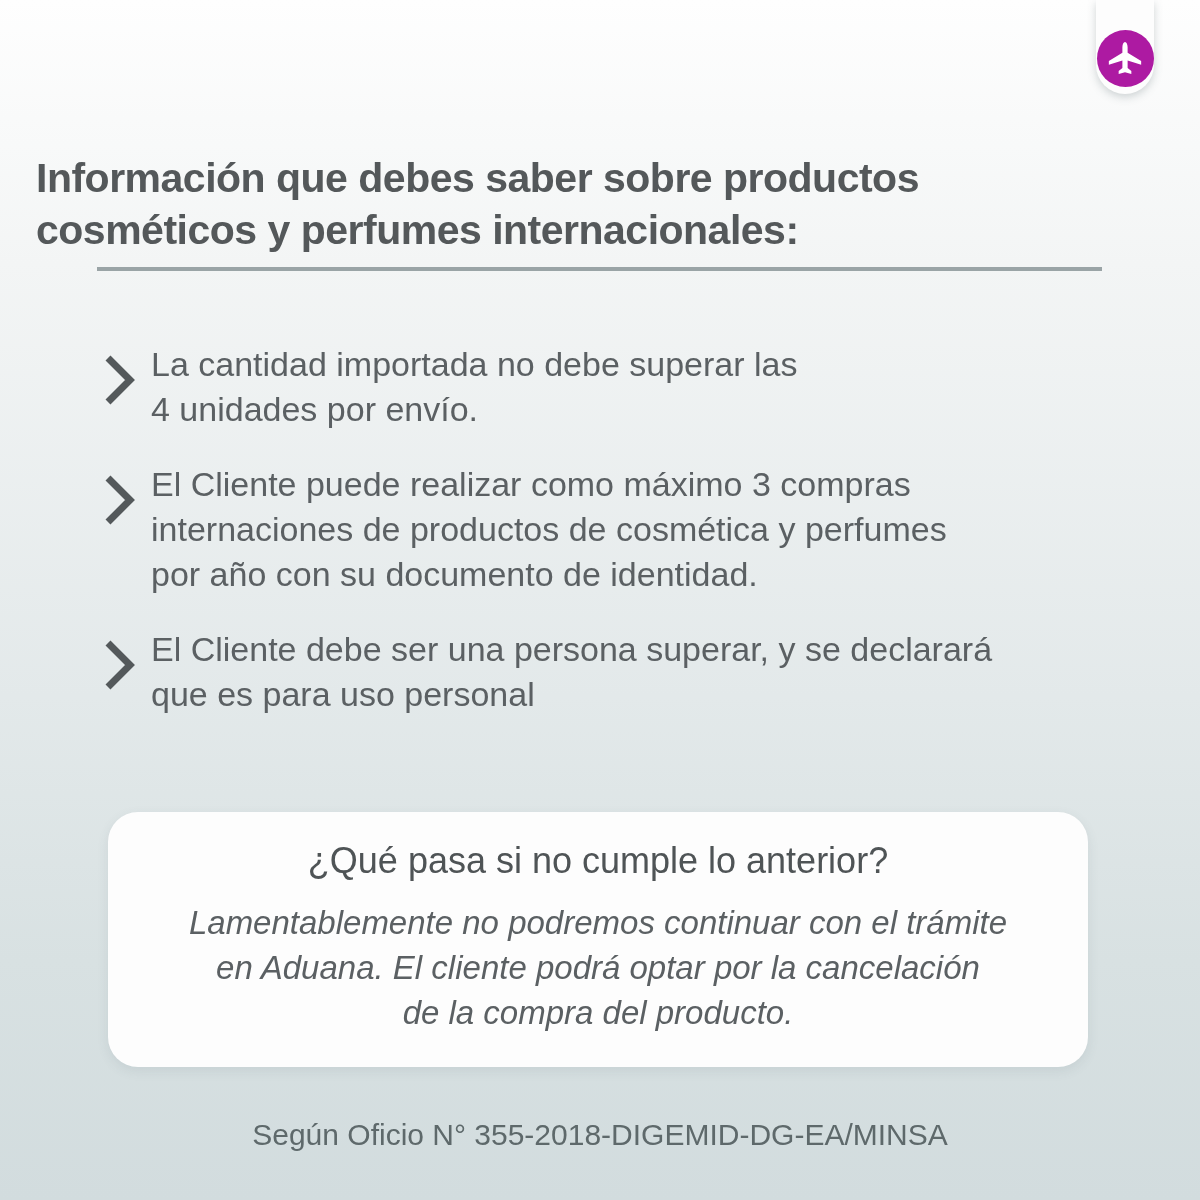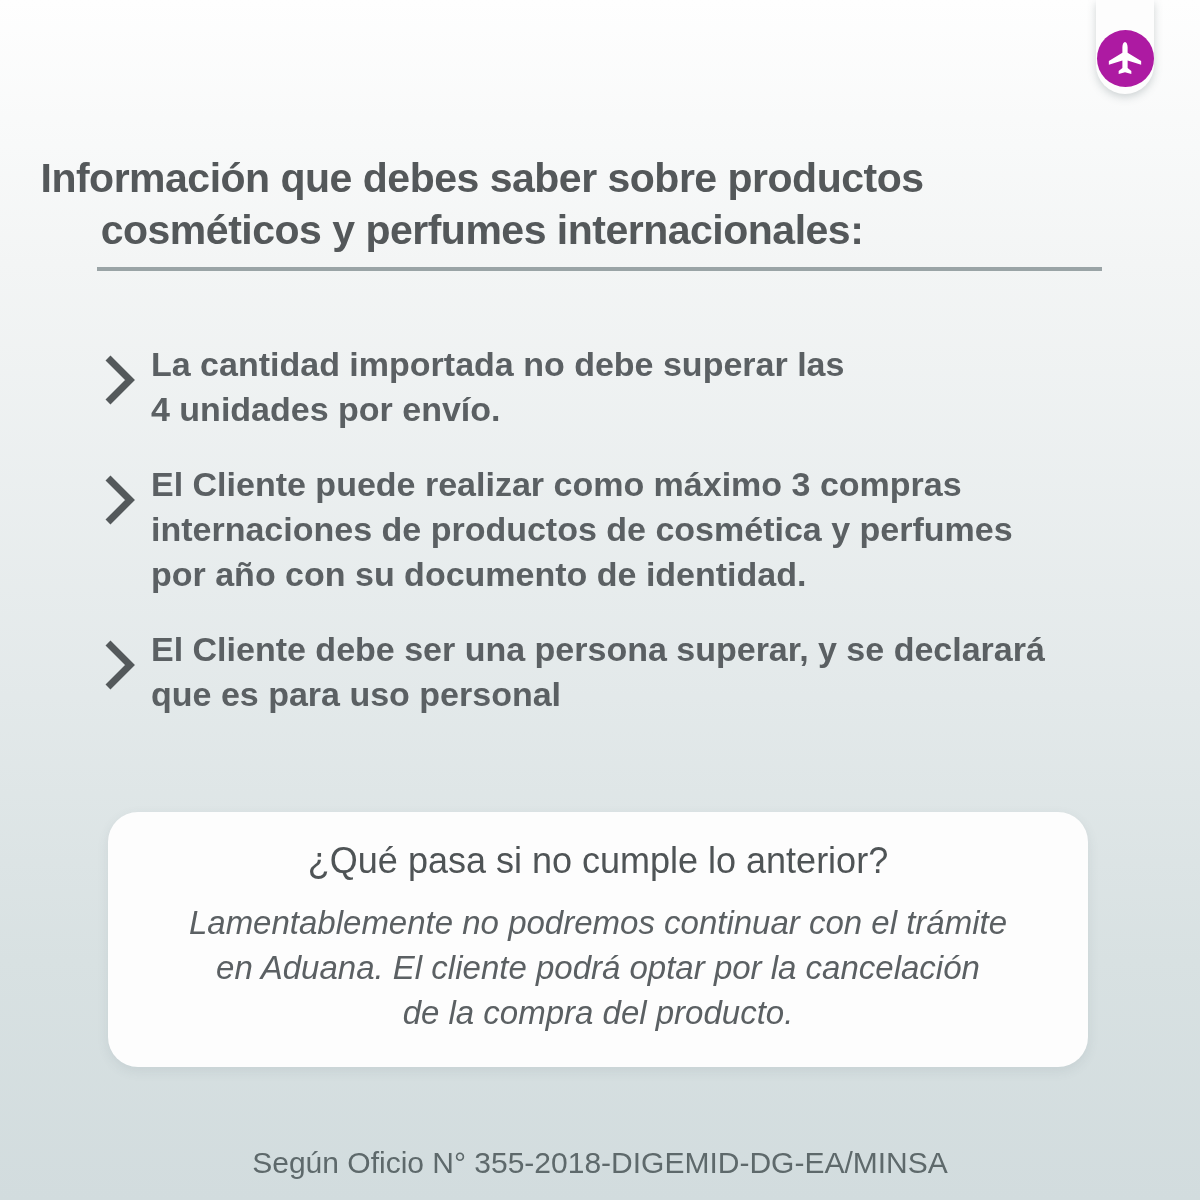--- a/index.html
+++ b/index.html
@@ -40,21 +40,21 @@
     justify-content: center;
   }
   .logo-circle svg { width: 38px; height: 38px; }
 
   
   .title-block {
     position: absolute;
     top: 152px;
     left: 0;
     width: 964px;
-    text-align: center;
+    padding-left: 36px;
   }
   .title {
     font-size: 41px;
     font-weight: bold;
     line-height: 52px;
     letter-spacing: -0.5px;
     color: #54585a;
     white-space: pre-line;
   }
   .title-underline {
@@ -70,21 +70,20 @@
   .bullets {
     position: absolute;
     top: 342px;
     left: 103px;
     width: 1010px;
   }
   .bullet {
     display: flex;
     align-items: flex-start;
     margin-bottom: 30px;
-    font-weight: bold;
   }
   .chevron {
     flex: 0 0 32px;
     margin-top: 12px;
     margin-right: 16px;
   }
   .bullet-text {
     font-size: 34px;
     line-height: 45px;
     color: #5b6063;
@@ -122,21 +121,20 @@
   .footer {
     position: absolute;
     top: 1118px;
     left: 0;
     width: 1200px;
     text-align: center;
   }
   .footer-text {
     font-size: 30px;
     color: #5e696b;
-    margin-top: 28px;
   }
 </style>
 </head>
 <body>
 
 <div class="page">
 
   <div class="logo-pill">
     <div class="logo-circle">
       <svg viewBox="0 0 24 24" aria-hidden="true">

